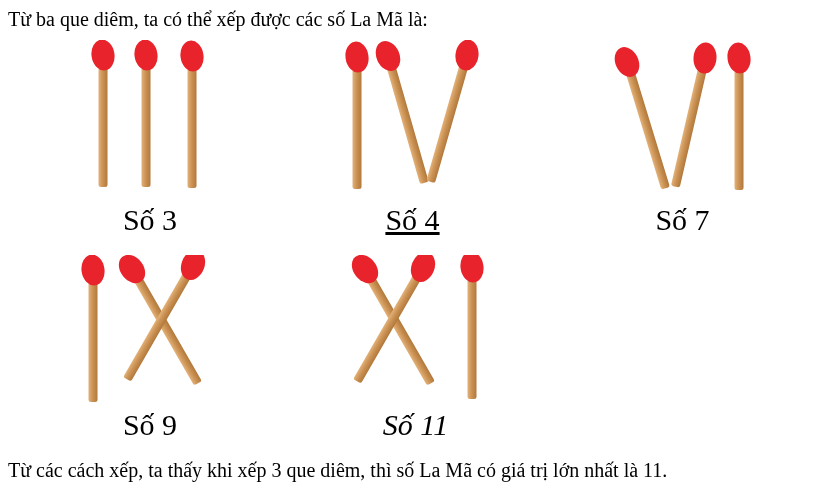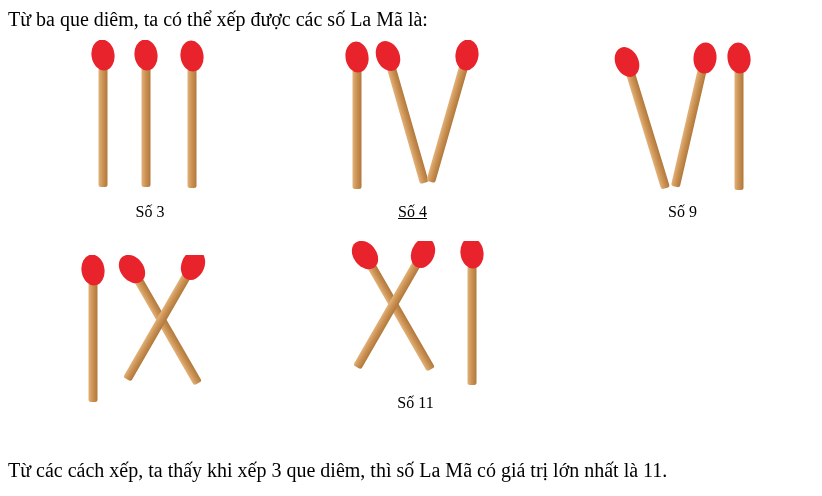--- a/index.html
+++ b/index.html
@@ -19,21 +19,21 @@
     white-space: nowrap;
   }
   .intro { left: 8px; top: 8px; }
   .conclusion { left: 8px; top: 459px; text-align: center; }
   .match-figure {
     position: absolute;
     margin: 0;
     text-align: center;
   }
   .match-figure figcaption {
-    font-size: 16px;
+    font-size: 30px;
     margin-top: 3px;
   }
   .match-svg { display: block; }
   .defs-holder { position: absolute; width: 0; height: 0; overflow: hidden; }
 </style>
 </head>
 <body>
 
 <div class="page">
 
@@ -70,32 +70,33 @@
     </svg>
     <figcaption>Số 4</figcaption>
   </figure>
 
   <figure class="match-figure" style="left:610px; top:40px; width:145px;">
     <svg class="match-svg" width="145" height="160" viewBox="0 0 145 160">
       <use href="#match" transform="translate(17,22) rotate(-17)"></use>
       <use href="#match" transform="translate(95,18) rotate(13)"></use>
       <use href="#match" transform="translate(129,18)"></use>
     </svg>
-    <figcaption>Số 9</figcaption>
+    <figcaption>Số 7</figcaption>
   </figure>
 
   <figure class="match-figure" style="left:75px; top:255px; width:150px;">
     <svg class="match-svg" width="150" height="150" viewBox="0 0 150 150">
       <use href="#match" transform="translate(18,15)"></use>
       <use href="#match" transform="translate(57,14) rotate(-30)"></use>
       <use href="#match" transform="translate(118,10) rotate(30)"></use>
     </svg>
+    <figcaption>Số 9</figcaption>
   </figure>
 
-  <figure class="match-figure" style="left:338px; top:241px; width:155px;">
+  <figure class="match-figure" style="left:338px; top:255px; width:155px;font-style:italic;">
     <svg class="match-svg" width="155" height="150" viewBox="0 0 155 150">
       <use href="#match" transform="translate(27,14) rotate(-30)"></use>
       <use href="#match" transform="translate(85,12) rotate(30)"></use>
       <use href="#match" transform="translate(134,12)"></use>
     </svg>
     <figcaption>Số 11</figcaption>
   </figure>
 
   <p class="text-line conclusion">Từ các cách xếp, ta thấy khi xếp 3 que diêm, thì số La Mã có giá trị lớn nhất là 11.</p>
 

